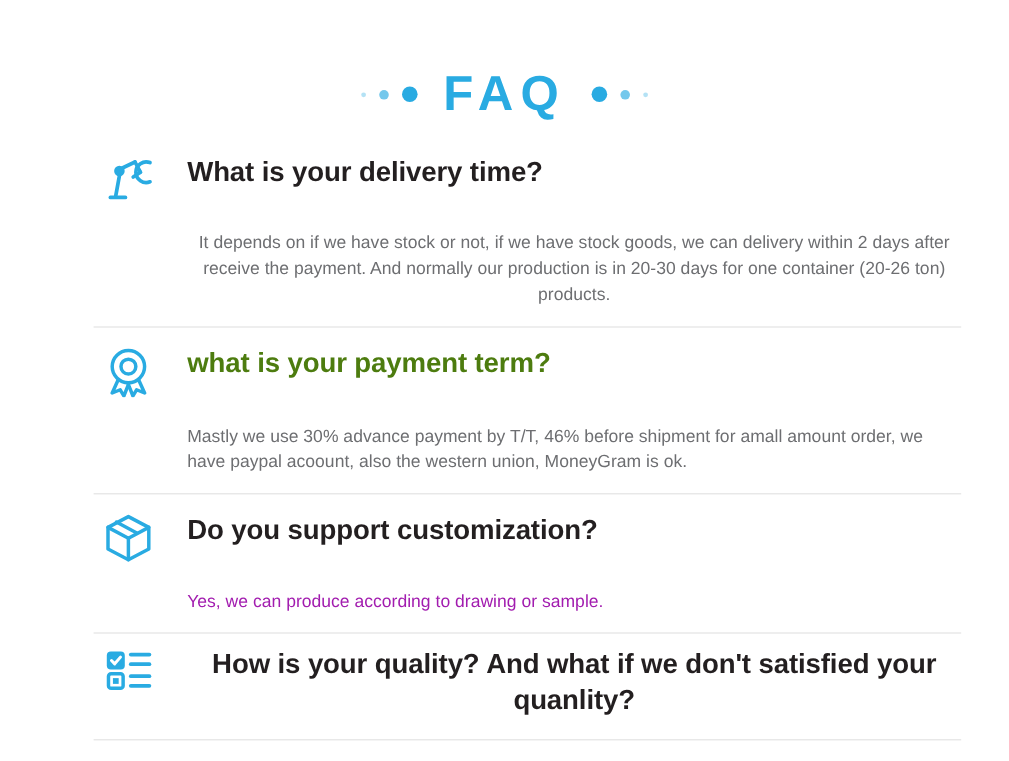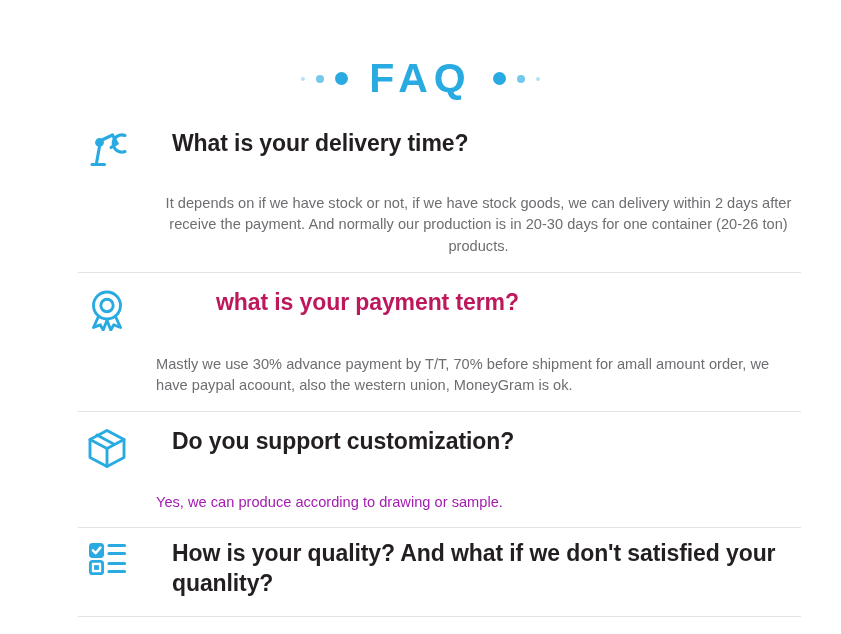--- a/index.html
+++ b/index.html
@@ -58,21 +58,21 @@
     top: 128px;
     left: 78px;
     width: 723px;
   }
 
   .qa-block { position: relative; }
 
   .q-row {
     display: flex;
     align-items: flex-start;
-    gap: 16px;
+    gap: 0;
   }
 
   .q-icon {
     width: 78px;
     flex: 0 0 78px;
     display: flex;
     align-items: center;
     justify-content: flex-start;
     padding-left: 9px;
     padding-top: 2px;
@@ -161,24 +161,24 @@
     <div class="qa-block">
       <div class="q-row">
         <div class="q-icon">
           <svg width="40" height="42" viewBox="0 0 40 42" fill="none" stroke="#29abe2" stroke-width="2.9" stroke-linecap="round" stroke-linejoin="round">
             <circle cx="20" cy="16.5" r="13.5"></circle>
             <circle cx="20" cy="16.5" r="6.2"></circle>
             <path d="M11.5 27.5 L6.5 38.5 L13.2 35.8 L16.2 41 L20 31.5"></path>
             <path d="M28.5 27.5 L33.5 38.5 L26.8 35.8 L23.8 41 L20 31.5"></path>
           </svg>
         </div>
-        <div class="q-text" style="color: #be185d; margin-left: 44px;">what is your payment term?</div>
+        <div class="q-text" style="color: #4d7c0f;">what is your payment term?</div>
       </div>
       <div class="sp-q-to-a"></div>
-      <div class="a-text" style="color: rgb(109, 110, 113);">Mastly we use 30% advance payment by T/T, 70% before shipment for amall amount order, we have paypal acoount, also the western union, MoneyGram is ok.</div>
+      <div class="a-text" style="color: rgb(109, 110, 113);">Mastly we use 30% advance payment by T/T, 46% before shipment for amall amount order, we have paypal acoount, also the western union, MoneyGram is ok.</div>
     </div>
 
     <div class="sp-a-to-div"></div>
     <div class="divider" style="background: rgb(227, 227, 227);"></div>
     <div class="sp-div-to-q"></div>
 
     <div class="qa-block">
       <div class="q-row">
         <div class="q-icon">
           <svg width="40" height="41" viewBox="0 0 40 41" fill="none" stroke="#29abe2" stroke-width="2.9" stroke-linecap="round" stroke-linejoin="round">
@@ -205,21 +205,21 @@
             <rect x="2" y="3" width="15" height="15" rx="3.4" fill="#29abe2"></rect>
             <path d="M5.9 10.4 L8.6 13.2 L13.4 7.6" stroke="#ffffff" stroke-width="2.5" stroke-linecap="round" stroke-linejoin="round" fill="none"></path>
             <rect x="3.4" y="21.4" width="12.2" height="12.2" rx="2.2" stroke="#29abe2" stroke-width="2.9" fill="none"></rect>
             <rect x="7.1" y="25.1" width="4.8" height="4.8" fill="#29abe2"></rect>
             <path d="M22 5.5 L37.5 5.5" stroke="#29abe2" stroke-width="3.1" stroke-linecap="round"></path>
             <path d="M22 13.5 L37.5 13.5" stroke="#29abe2" stroke-width="3.1" stroke-linecap="round"></path>
             <path d="M22 23.5 L37.5 23.5" stroke="#29abe2" stroke-width="3.1" stroke-linecap="round"></path>
             <path d="M22 31.5 L37.5 31.5" stroke="#29abe2" stroke-width="3.1" stroke-linecap="round"></path>
           </svg>
         </div>
-        <div class="q-text" style="color: rgb(35, 31, 32);">How is your quality? And what if we don't satisfied your quanlity?</div>
+        <div class="q-text" style="color: rgb(35, 31, 32); text-align: center;">How is your quality? And what if we don't satisfied your quanlity?</div>
       </div>
       <div style="height:17px"></div>
       <div class="divider" style="background: rgb(227, 227, 227);"></div>
       <div style="height:14px"></div>
       <div class="a-text" style="color: rgb(109, 110, 113);">We produce your order strictly by your request. If the quality was not aoceptable, we will refund to you.</div>
     </div>
 
   </div>
 
 </div>

